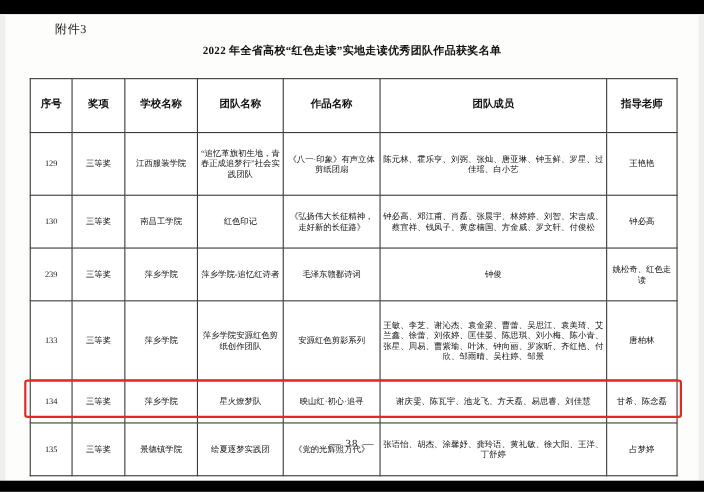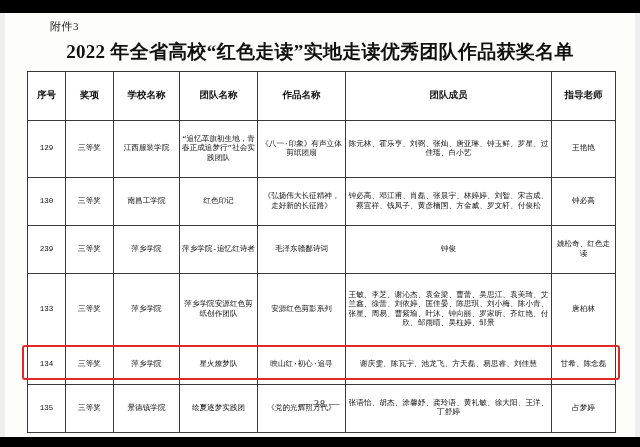--- a/index.html
+++ b/index.html
@@ -38,38 +38,38 @@
     color: #1a1a1a;
     font-family: "Liberation Serif", serif;
     letter-spacing: 0.5px;
   }
   .doc-title {
     position: absolute;
     left: 0;
     top: 26px;
     width: 640px;
     text-align: center;
-    font-size: 19px;
+    font-size: 10px;
     font-weight: bold;
     color: #111;
     font-family: "Liberation Serif", serif;
     letter-spacing: 0.3px;
   }
   table.main {
     position: absolute;
     left: 27px;
     top: 58px;
     width: 588px;
     border-collapse: collapse;
     table-layout: fixed;
     background: #fff;
   }
   table.main th, table.main td {
     border: 1px solid #3a3a3a;
-    font-family: Liberation Mono, monospace;
+    font-family: Liberation Serif, serif;
     color: #111;
     text-align: center;
     vertical-align: middle;
     padding: 14px 2px;
     line-height: 1.25;
   }
   table.main th {
     font-size: 9.5px;
     font-weight: bold;
     height: 20px;

